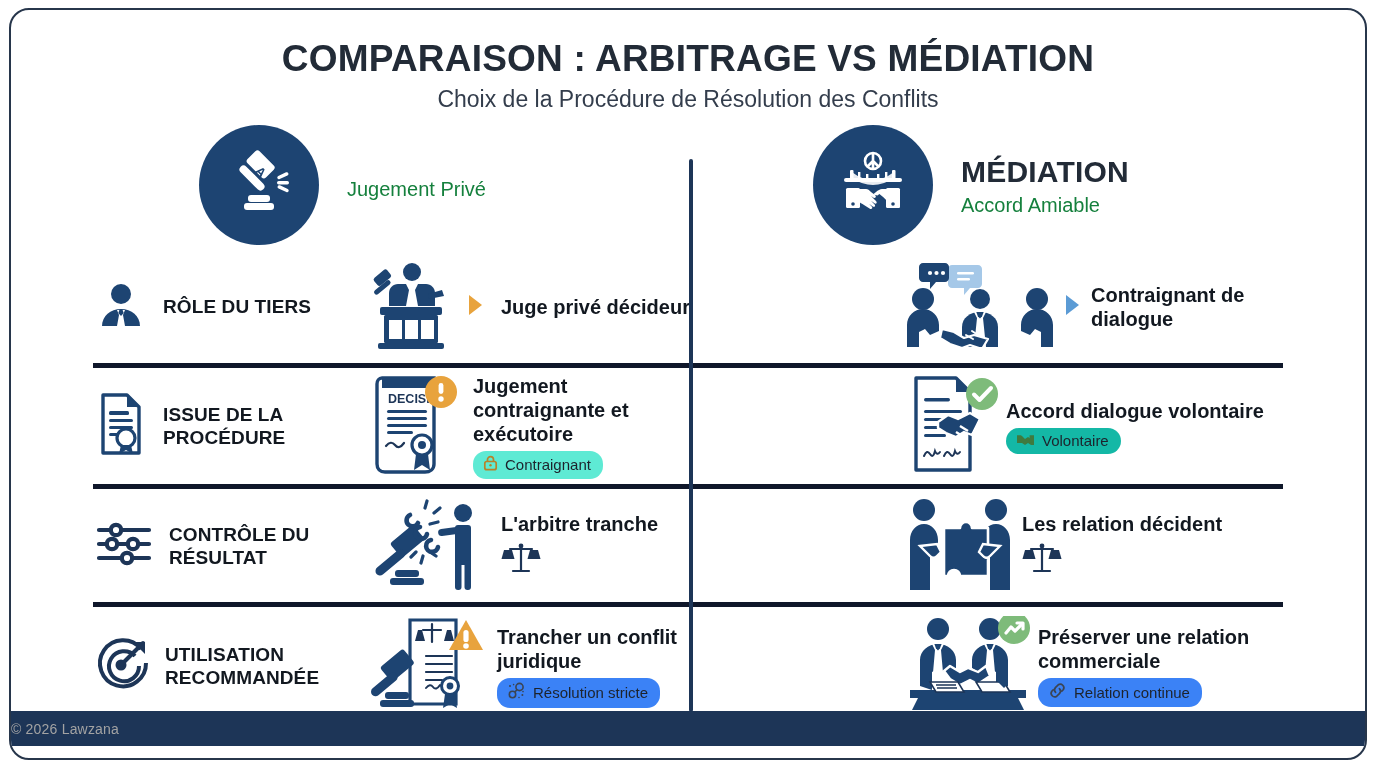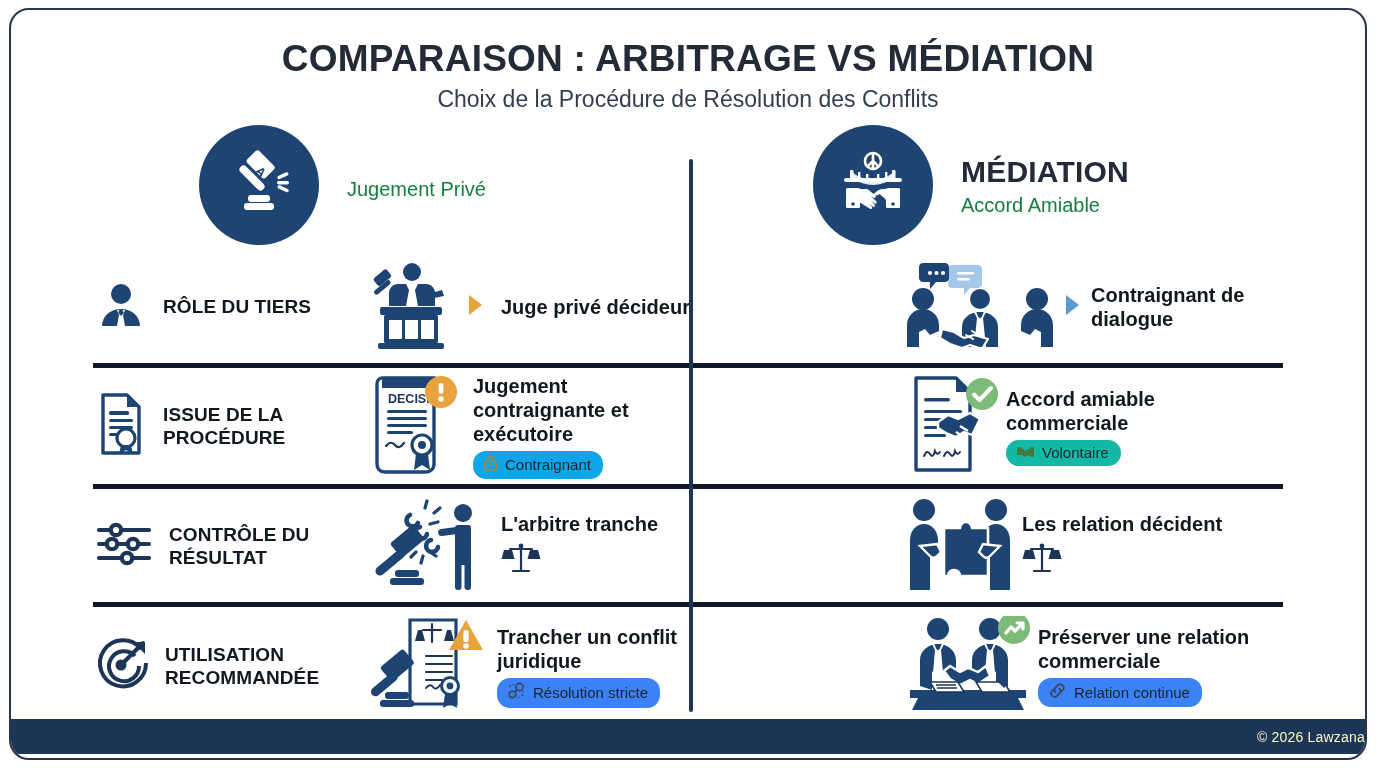--- a/index.html
+++ b/index.html
@@ -136,37 +136,37 @@
     gap: 7px;
     align-self: flex-start;
     padding: 4px 12px 4px 10px;
     border-radius: 13px;
     font-size: 15px;
     color: #1d232c;
     font-weight: normal;
     line-height: 1.2;
     white-space: nowrap;
   }
-  .chip.amber  { background: #0ea5e9; }
+  .chip.amber  { background: #5eead4; }
   .chip.green  { background: #14b8a6; }
   .chip.gray   { background: #3b82f6; }
   .chip-ico { flex: 0 0 auto; display: block; }
 
   
   .footer {
     position: absolute;
-    left: 0; bottom: 4px;
+    left: 0; bottom: 12px;
     width: 100%;
     height: 35px;
     background: #1d3557;
-    color: #fef9c3;
+    color: #a3a3a3;
     font-size: 14px;
     display: flex;
     align-items: center;
-    justify-content: flex-end;
+    justify-content: flex-start;
     letter-spacing: .2px;
   }
 </style>
 </head>
 <body>
 
 <div id="page">
   <div class="frame">
 
     <div class="header">
@@ -400,21 +400,21 @@
               </g>
               <g fill="#1d4472" stroke="#ffffff" stroke-width="2.4" stroke-linejoin="round">
                 <path d="M34 50l10-7 10 4 12-6 10 6-8 16-8-3-8 5-10-4-8-5z"></path>
                 <path d="M52 60l8 5M56 54l8 5"></path>
               </g>
               <circle cx="78" cy="22" r="16" fill="#7ebb7a"></circle>
               <path d="M70 22.5l5.5 5.5L87 16" fill="none" stroke="#ffffff" stroke-width="4" stroke-linecap="round" stroke-linejoin="round"></path>
             </svg>
           </span>
           <span class="val-block">
-            <span class="val-text">Accord amiable commerciale</span>
+            <span class="val-text">Accord dialogue volontaire</span>
             <span class="chip green">
               <span class="chip-ico">
                 <svg width="19" height="14" viewBox="0 0 19 14" aria-hidden="true">
                   <path d="M1 4h5l3 3 3-2 3 2h3v6h-3l-3-2-3 2-3-2H1z" fill="#3f7a3f"></path>
                   <path d="M1 3.2h4.4v7.4H1zM13.6 3.2H18v7.4h-4.4z" fill="#3f7a3f"></path>
                 </svg>
               </span>
               <span>Volontaire</span>
             </span>
           </span>

